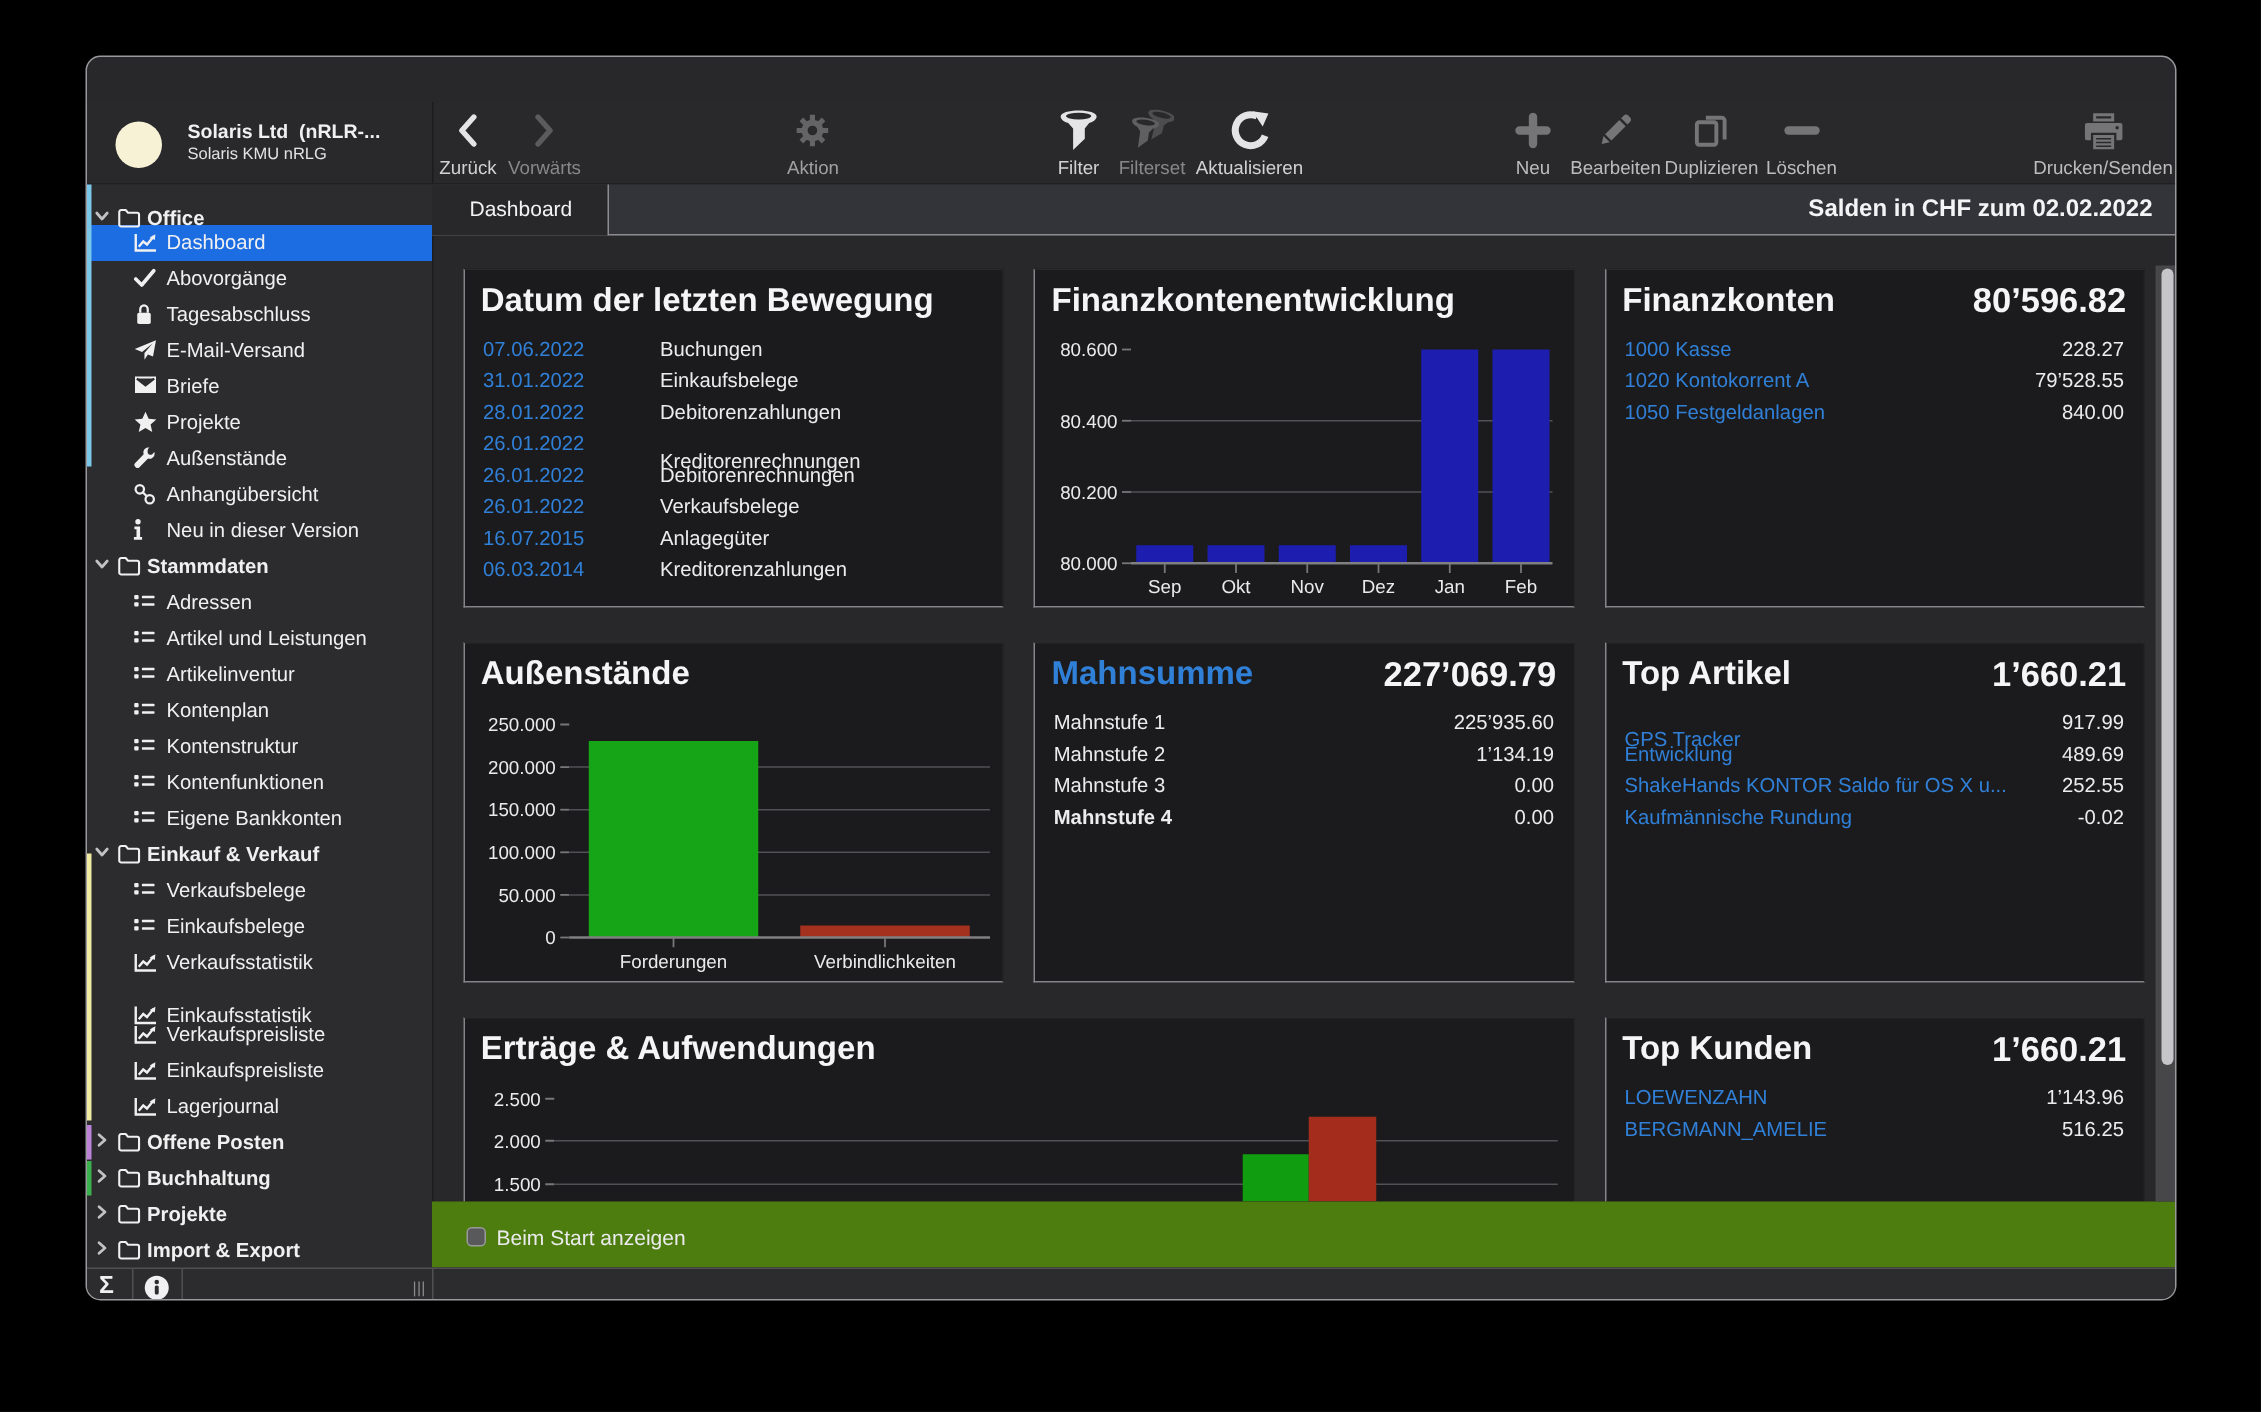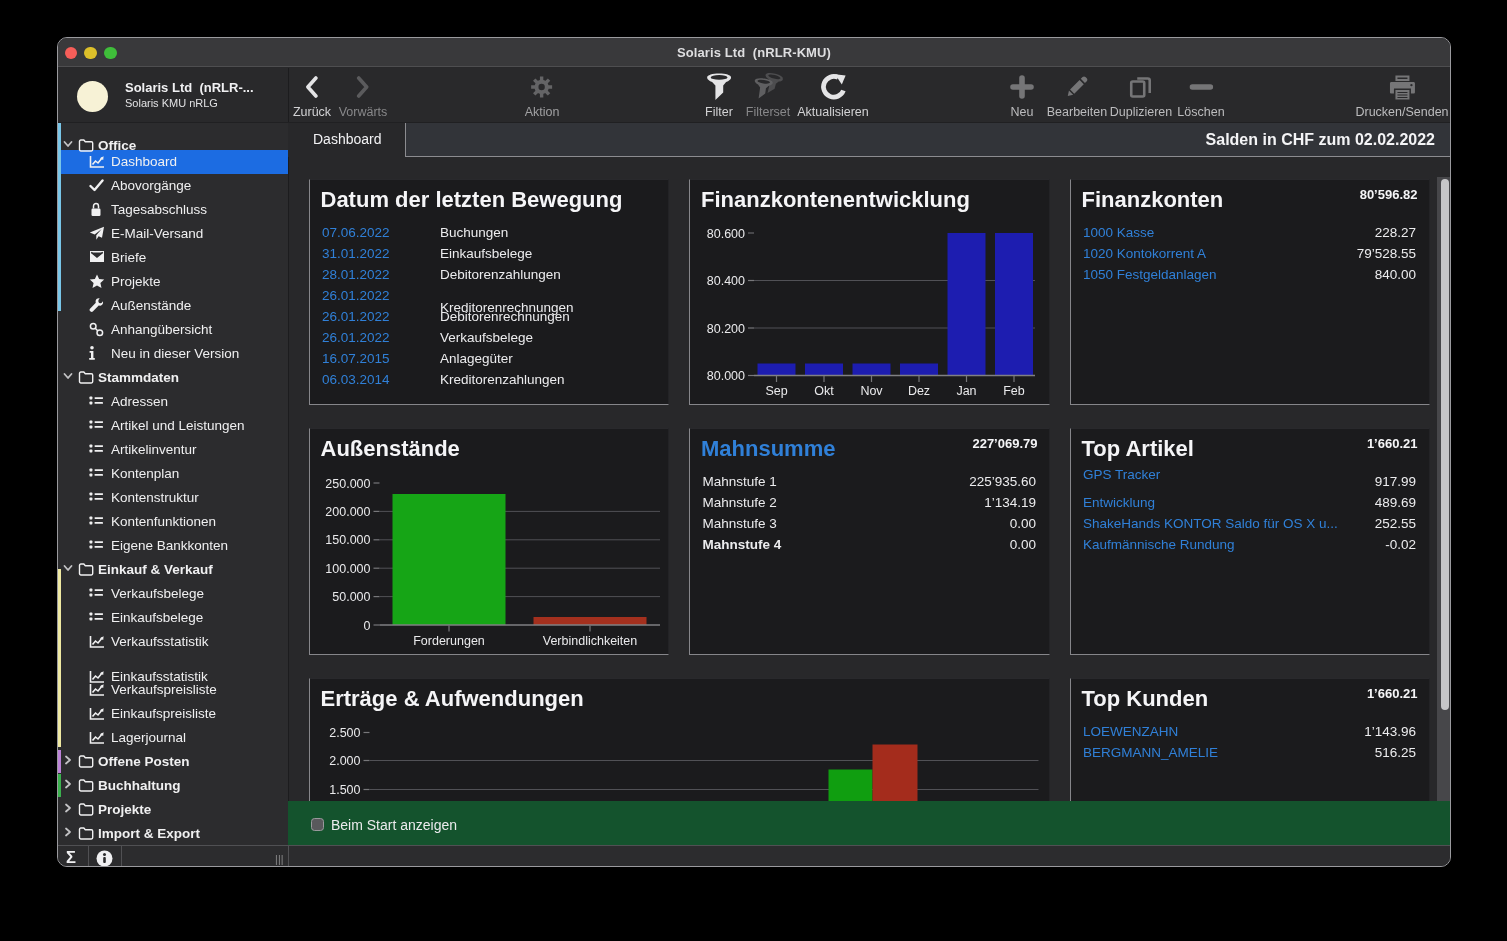--- a/index.html
+++ b/index.html
@@ -41,51 +41,45 @@
 .row.fold .txt { font-weight:bold; left:40px; }
 .row.item .txt { left:53px; }
 .row .chev { position:absolute; left:5px; top:5px; }
 .row .fic { position:absolute; left:20px; top:4px; }
 .row .iic { position:absolute; left:31px; top:4px; }
 #selrow { position:absolute; left:0; top:27px; width:230px; height:24px; background:#1c6ce2; }
 
 #cards { position:absolute; left:230px; top:119px; width:1163px; height:644px; overflow:hidden; }
 .card { position:absolute; background:#1b1b1d; border-left:1px solid #86868a; border-bottom:1px solid #86868a; border-top:1px solid #29292c; border-right:1px solid #232326; }
 .ctitle { position:absolute; left:11px; top:7px; font-size:22px; font-weight:bold; color:#f5f5f7; }
-.ctotal { position:absolute; right:11.5px; top:7px; font-size:13px; font-weight:bold; color:#f5f5f7; }
+.ctotal { position:absolute; right:11.5px; top:7px; font-size:23px; font-weight:bold; color:#f5f5f7; }
 .crow { position:absolute; font-size:13.5px; }
 .blue { color:#3080d8; }
 .wht { color:#ececee; }
 .rval { position:absolute; right:13px; font-size:13.5px; color:#ececee; text-align:right; }
 
-#cbrow { position:absolute; left:230px; top:763px; width:1163px; height:44px; background:#14532d; }
+#cbrow { position:absolute; left:230px; top:763px; width:1163px; height:44px; background:#4d7c0f; }
 #cbox { position:absolute; left:23px; top:17px; width:13px; height:13px; border-radius:3.5px;
   background:#59595c; border:1px solid #99999c; }
 #cblabel { position:absolute; left:43px; top:16px; color:#ebebed; font-size:14px; }
 
 #statusbar { position:absolute; left:0; top:807px; width:100%; height:23px; background:#2c2c2e;
   border-top:1px solid #505053; }
 .sdiv { position:absolute; top:0; width:1px; height:100%; background:#505053; }
 #sigma { position:absolute; left:8px; top:1.5px; color:#f0f0f2; font-size:16.5px; font-weight:bold; }
 #grip { position:absolute; left:217px; top:6.5px; color:#8a8a8c; font-size:10.5px; letter-spacing:0.2px; }
 
 #track { position:absolute; left:1379px; top:139px; width:14px; height:624px; background:#47474a; }
 #thumb { position:absolute; left:1383px; top:141px; width:8px; height:531px;
   background:#c6c6c8; border-radius:4px; }
 svg { display:block; }
 </style>
 </head>
 <body>
 <div id="win">
-  <div id="titlebar">
-    <div class="tl" style="left:6.5px; background:#f65e59;"></div>
-    <div class="tl" style="left:26.3px; background:#ddc02a;"></div>
-    <div class="tl" style="left:46.1px; background:#3fbe3a;"></div>
-    <div id="wintitle">Solaris Ltd&nbsp; (nRLR-KMU)</div>
-  </div>
 
   <div id="toolbar">
     <div id="avatar"></div>
     <div id="hdrtitle">Solaris Ltd&nbsp; (nRLR-...</div>
     <div id="hdrsub">Solaris KMU nRLG</div>
     <div id="tbdiv"></div>
 
     <div class="ti" style="left:254px;">
         <span class="ic">
           <svg width="16" height="22" viewBox="0 0 16 22">
@@ -689,21 +683,21 @@
         <div class="crow wht" style="left:12.5px; top:66px;">Mahnstufe 2</div>
         <div class="rval" style="top:66px;">1’134.19</div>
         <div class="crow wht" style="left:12.5px; top:87px;">Mahnstufe 3</div>
         <div class="rval" style="top:87px;">0.00</div>
         <div class="crow wht" style="left:12.5px; top:108px;font-weight:bold;">Mahnstufe 4</div>
         <div class="rval" style="top:108px;">0.00</div>
       </div>
     <div class="card" style="left:781.5px; top:270.5px; width:360.5px; height:227.5px;">
         <div class="ctitle">Top Artikel</div>
         <div class="ctotal">1’660.21</div>
-        <div class="crow blue" style="left:12.5px; top:38px;">GPS Tracker</div>
+        <div class="crow blue" style="left:12.5px; top:56px;">GPS Tracker</div>
         <div class="rval" style="top:45px;">917.99</div>
         <div class="crow blue" style="left:12.5px; top:66px;">Entwicklung</div>
         <div class="rval" style="top:66px;">489.69</div>
         <div class="crow blue" style="left:12.5px; top:87px;">ShakeHands KONTOR Saldo für OS X u...</div>
         <div class="rval" style="top:87px;">252.55</div>
         <div class="crow blue" style="left:12.5px; top:108px;">Kaufmännische Rundung</div>
         <div class="rval" style="top:108px;">-0.02</div>
       </div>
     <div class="card" style="left:20.5px; top:520.5px; width:741.5px; height:126px;">
         <div class="ctitle">Erträge &amp; Aufwendungen</div>

